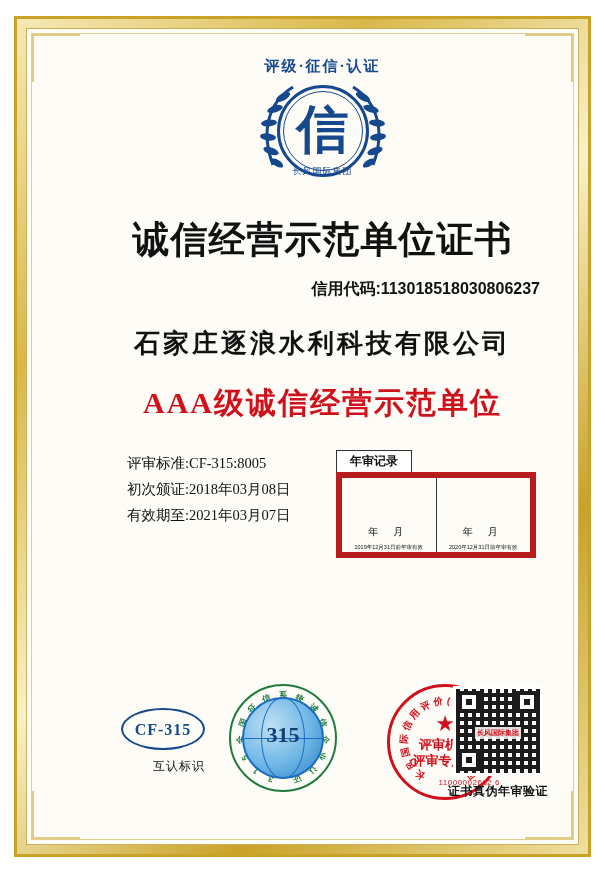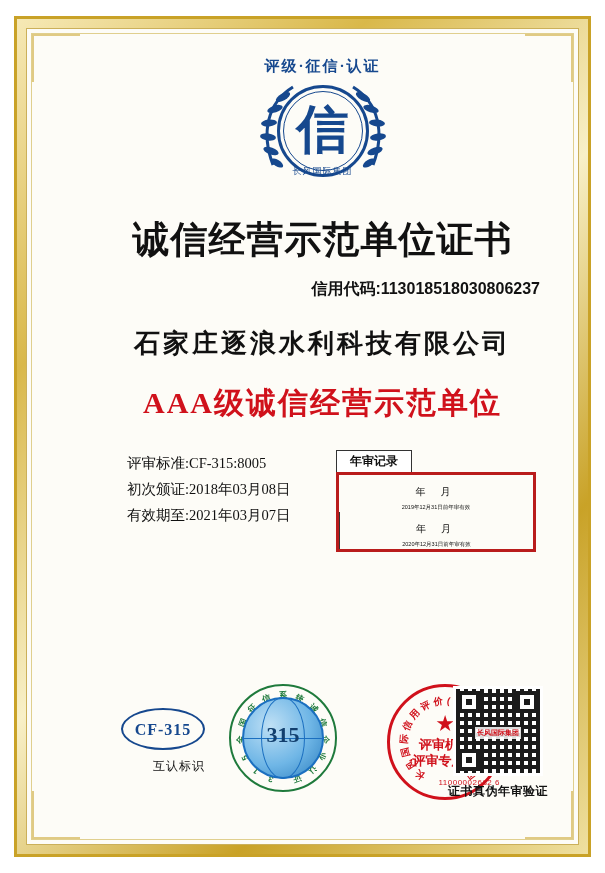--- a/index.html
+++ b/index.html
@@ -216,23 +216,22 @@
     border: 1px solid #333;
     border-bottom: none;
     width: 76px;
     text-align: center;
     padding: 2px 0;
     box-sizing: border-box;
     background: #fff;
   }
   .review-grid {
     display: flex;
-    border: 3px solid #b91c1c;
+    border: 6px solid #b91c1c;
     height: 74px;
-    flex-direction: column;
   }
   .review-cell {
     flex: 1;
     position: relative;
   }
   .review-cell + .review-cell { border-left: 1px solid #333; }
   .review-cell .ym {
     position: absolute;
     bottom: 13px;
     width: 100%;

